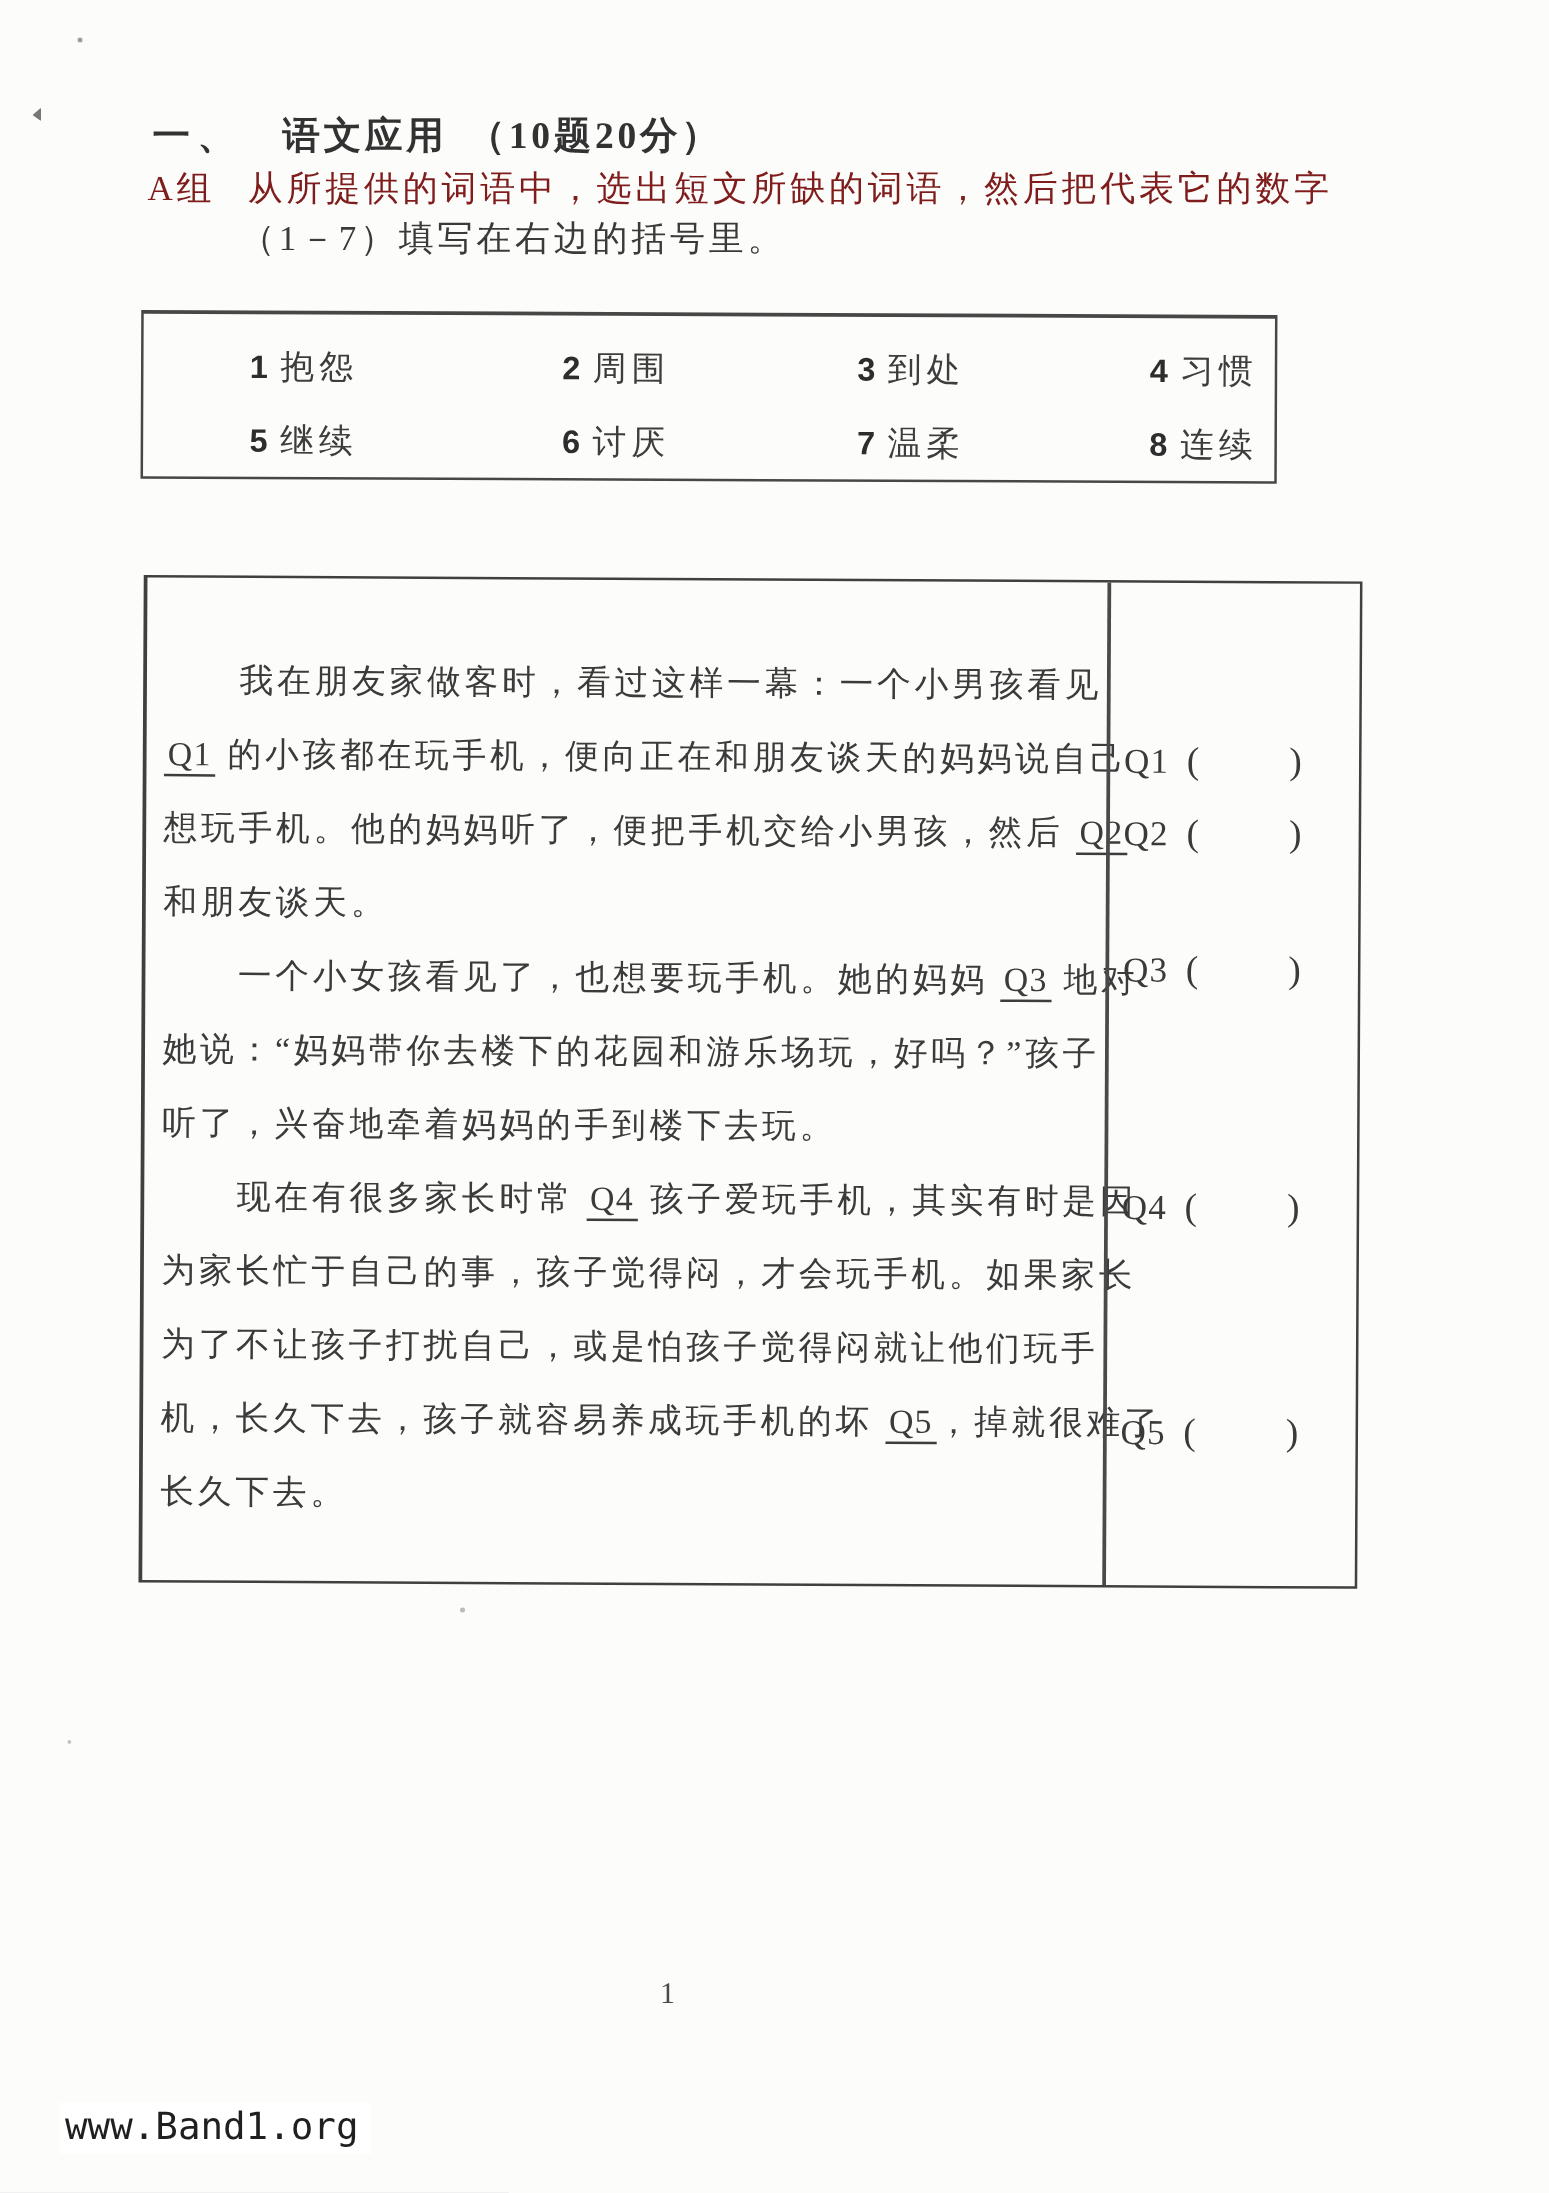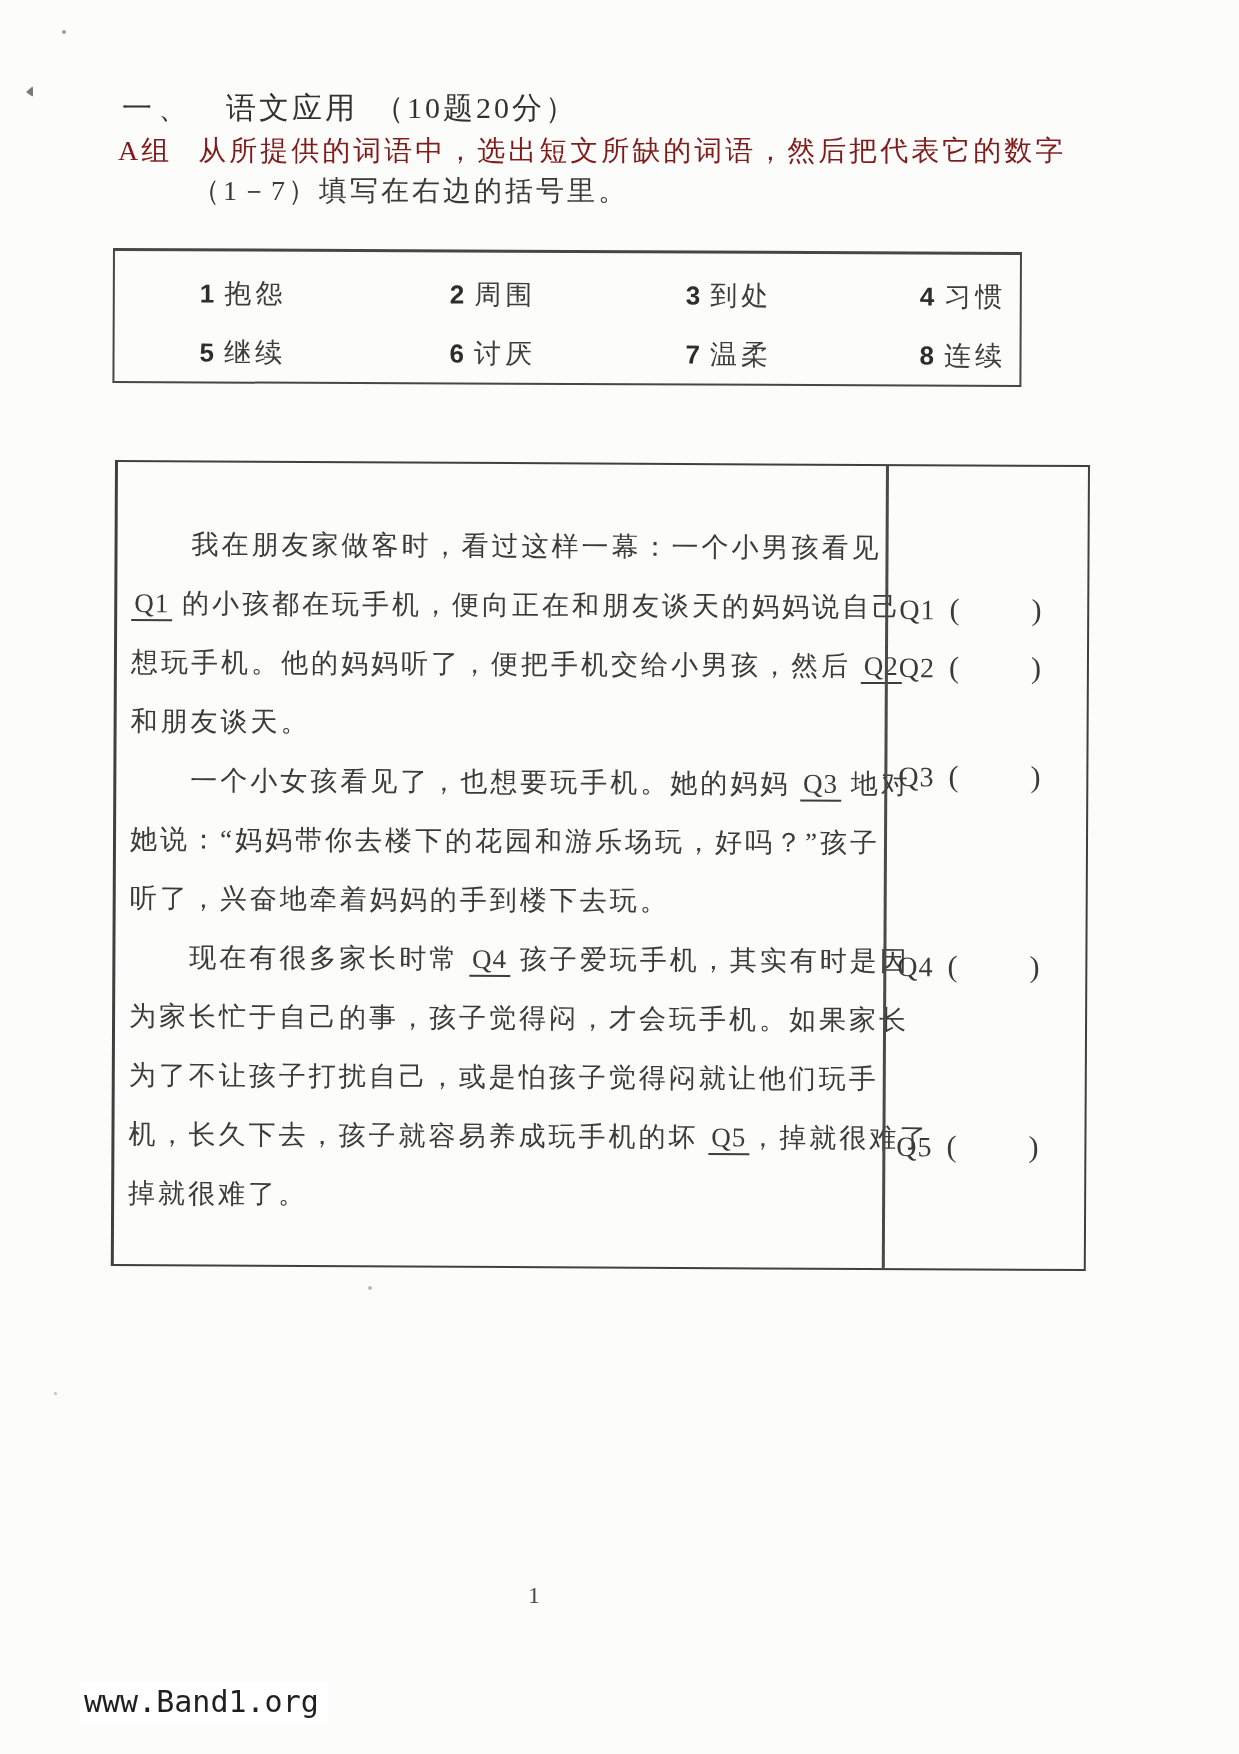--- a/index.html
+++ b/index.html
@@ -8,21 +8,21 @@
     width:1239px;height:1754px;
     margin:0 auto;
     background:#fcfcfb;
     overflow:hidden;
     font-family:"Liberation Serif","DejaVu Serif",serif;
     color:#3b3b3b;
   }
 
   
   .h-line{position:absolute;white-space:nowrap;font-size:28px;letter-spacing:3px;}
-  .h1{top:88px;left:122px;font-size:30px;font-weight:400;color:#323232;}
+  .h1{top:88px;left:122px;font-size:30px;font-weight:700;color:#323232;}
   .h1 .sec-num{margin-right:32px;letter-spacing:6px;}
   .h1 .sec-score{margin-left:16px;}
   .h2{top:132px;left:118px;color:#7f1d1d;}
   .h2 .grp{margin-right:26px;}
   .h3{top:172px;left:192px;color:#3a3a3a;}
 
   
   .word-bank{
     position:absolute;left:113px;top:248px;width:905px;height:130px;
     border:2px solid #474747;border-top-width:3px;
@@ -70,21 +70,21 @@
   .ans-label{letter-spacing:1px;}
   .ans-open{margin-left:14px;font-size:30px;}
   .ans-gap{display:inline-block;width:72px;}
   .ans-close{font-size:30px;}
 
   
   .page-number{position:absolute;left:528px;top:1582px;font-size:24px;color:#4a4a4a;letter-spacing:0;}
   .watermark{
     position:absolute;left:48px;top:1682px;
     font-family:"DejaVu Sans Mono","Liberation Mono",monospace;
-    font-size:30px;color:#1f1f1f;background:#ffffff;padding:2px 10px 4px 4px;margin-left:32px;
+    font-size:30px;color:#1f1f1f;background:#ffffff;padding:2px 10px 4px 4px;
   }
 
   
   .speck{position:absolute;background:#6a6a6a;border-radius:50%;}
   .speck.s1{left:62px;top:30px;width:4px;height:4px;opacity:.65;}
   .speck.s2{left:26px;top:86px;width:7px;height:11px;border-radius:2px;opacity:.75;background:#4c4c4c;clip-path:polygon(100% 0,0 55%,100% 100%);}
   .speck.s3{left:368px;top:1286px;width:4px;height:4px;opacity:.45;}
   .speck.s4{left:54px;top:1392px;width:3px;height:3px;opacity:.4;}
 </style>
 </head>
@@ -119,21 +119,21 @@
         <div class="p-line"><span class="qmark">Q1</span><span> 的小孩都在玩手机，便向正在和朋友谈天的妈妈说自己</span></div>
         <div class="p-line"><span>想玩手机。他的妈妈听了，便把手机交给小男孩，然后 </span><span class="qmark">Q2</span></div>
         <div class="p-line"><span>和朋友谈天。</span></div>
         <div class="p-line indent"><span>一个小女孩看见了，也想要玩手机。她的妈妈 </span><span class="qmark">Q3</span><span> 地对</span></div>
         <div class="p-line"><span>她说：“妈妈带你去楼下的花园和游乐场玩，好吗？”孩子</span></div>
         <div class="p-line"><span>听了，兴奋地牵着妈妈的手到楼下去玩。</span></div>
         <div class="p-line indent"><span>现在有很多家长时常 </span><span class="qmark">Q4</span><span> 孩子爱玩手机，其实有时是因</span></div>
         <div class="p-line"><span>为家长忙于自己的事，孩子觉得闷，才会玩手机。如果家长</span></div>
         <div class="p-line"><span>为了不让孩子打扰自己，或是怕孩子觉得闷就让他们玩手</span></div>
         <div class="p-line"><span>机，长久下去，孩子就容易养成玩手机的坏 </span><span class="qmark">Q5</span><span>，掉就很难了</span></div>
-        <div class="p-line"><span>掉就很难了。</span></div>
+        <div class="p-line"><span>长久下去。</span></div>
       </div>
     <div class="divider"></div>
     <div class="answer-column">
         <div class="answer-row"><span class="ans-label">Q1</span><span class="ans-open">(</span><span class="ans-gap"></span><span class="ans-close">)</span></div>
         <div class="answer-row"><span class="ans-label">Q2</span><span class="ans-open">(</span><span class="ans-gap"></span><span class="ans-close">)</span></div>
         <div class="answer-row"><span class="ans-label">Q3</span><span class="ans-open">(</span><span class="ans-gap"></span><span class="ans-close">)</span></div>
         <div class="answer-row"><span class="ans-label">Q4</span><span class="ans-open">(</span><span class="ans-gap"></span><span class="ans-close">)</span></div>
         <div class="answer-row"><span class="ans-label">Q5</span><span class="ans-open">(</span><span class="ans-gap"></span><span class="ans-close">)</span></div>
       </div>
   </div>

